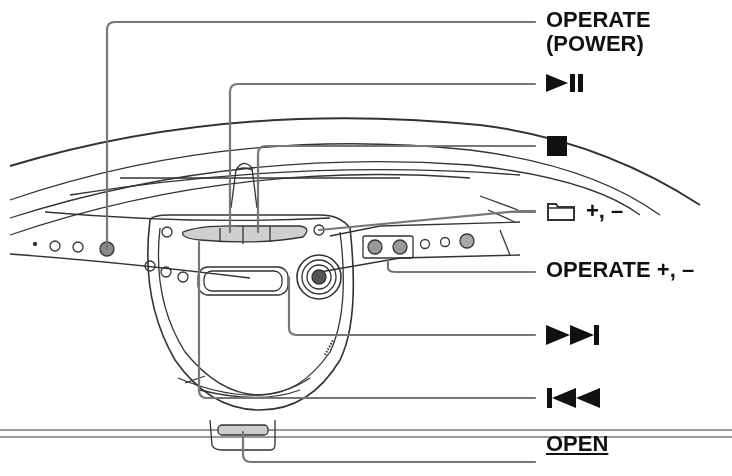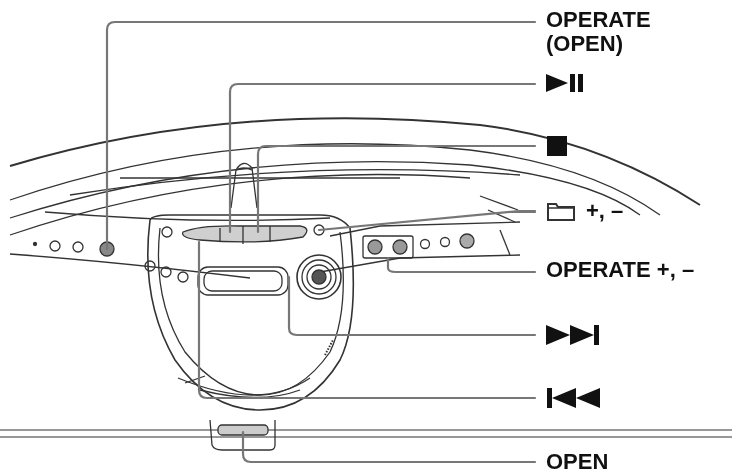--- a/index.html
+++ b/index.html
@@ -105,21 +105,21 @@
       <path d="M289 277 L 289 328 Q 289 335 297 335 L 535 335"></path>
 
       <path d="M199 242 L 199 390 Q 199 398 207 398 L 535 398"></path>
 
       <path d="M243 432 L 243 454 Q 243 462 251 462 L 535 462"></path>
     </g>
   </svg>
 
   <div class="label" style="left:546px; top:8px;">
     <div>OPERATE</div>
-    <div>(OPEN)</div>
+    <div>(POWER)</div>
   </div>
 
   <div class="label sym" style="left:546px; top:72px;">
     <svg width="40" height="22" viewBox="0 0 40 22">
       <polygon points="0,2 22,11 0,20" fill="#111"></polygon>
       <rect x="24" y="2" width="5" height="18" fill="#111"></rect>
       <rect x="32" y="2" width="5" height="18" fill="#111"></rect>
     </svg>
   </div>
 
@@ -148,14 +148,14 @@
   </div>
 
   <div class="label sym" style="left:546px; top:387px;">
     <svg width="54" height="22" viewBox="0 0 54 22">
       <rect x="1" y="1" width="5" height="20" fill="#111"></rect>
       <polygon points="30,1 6,11 30,21" fill="#111"></polygon>
       <polygon points="54,1 30,11 54,21" fill="#111"></polygon>
     </svg>
   </div>
 
-  <div class="label" style="left:546px; top:450px;">OPEN</div>
+  <div class="label" style="left:546px; top:432px;text-decoration:underline;">OPEN</div>
 </div>
 
 </body></html>

